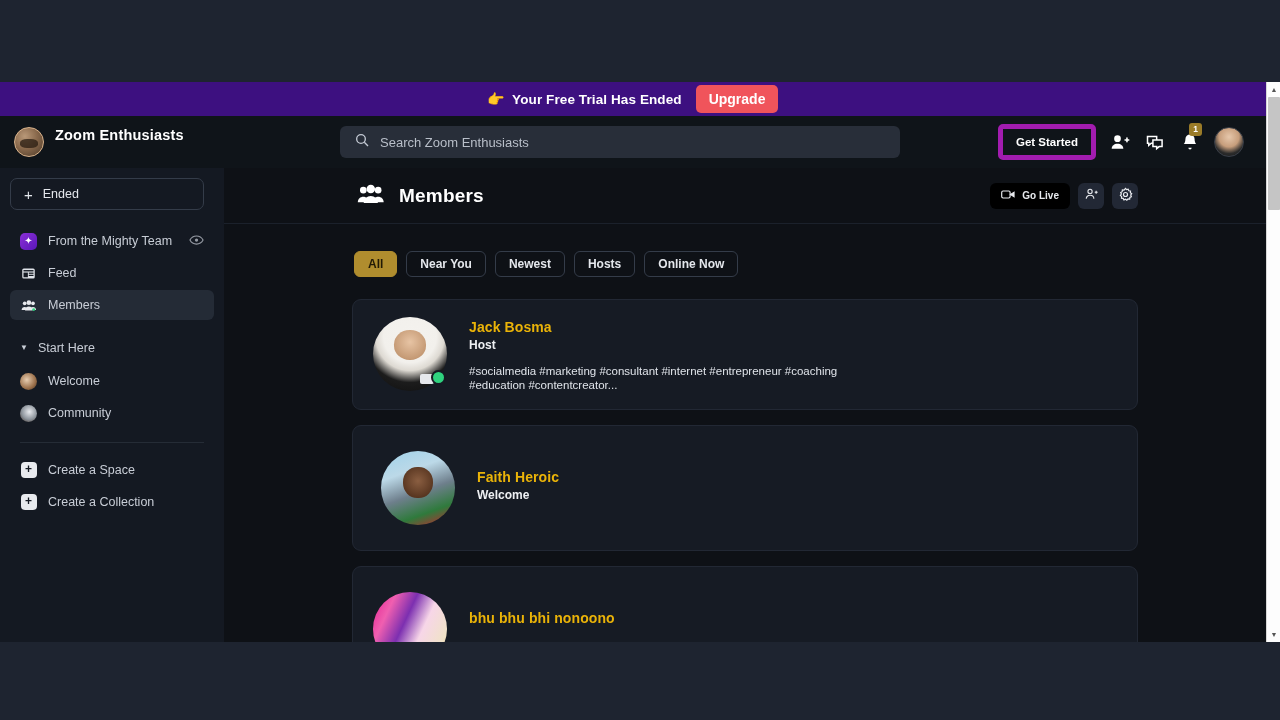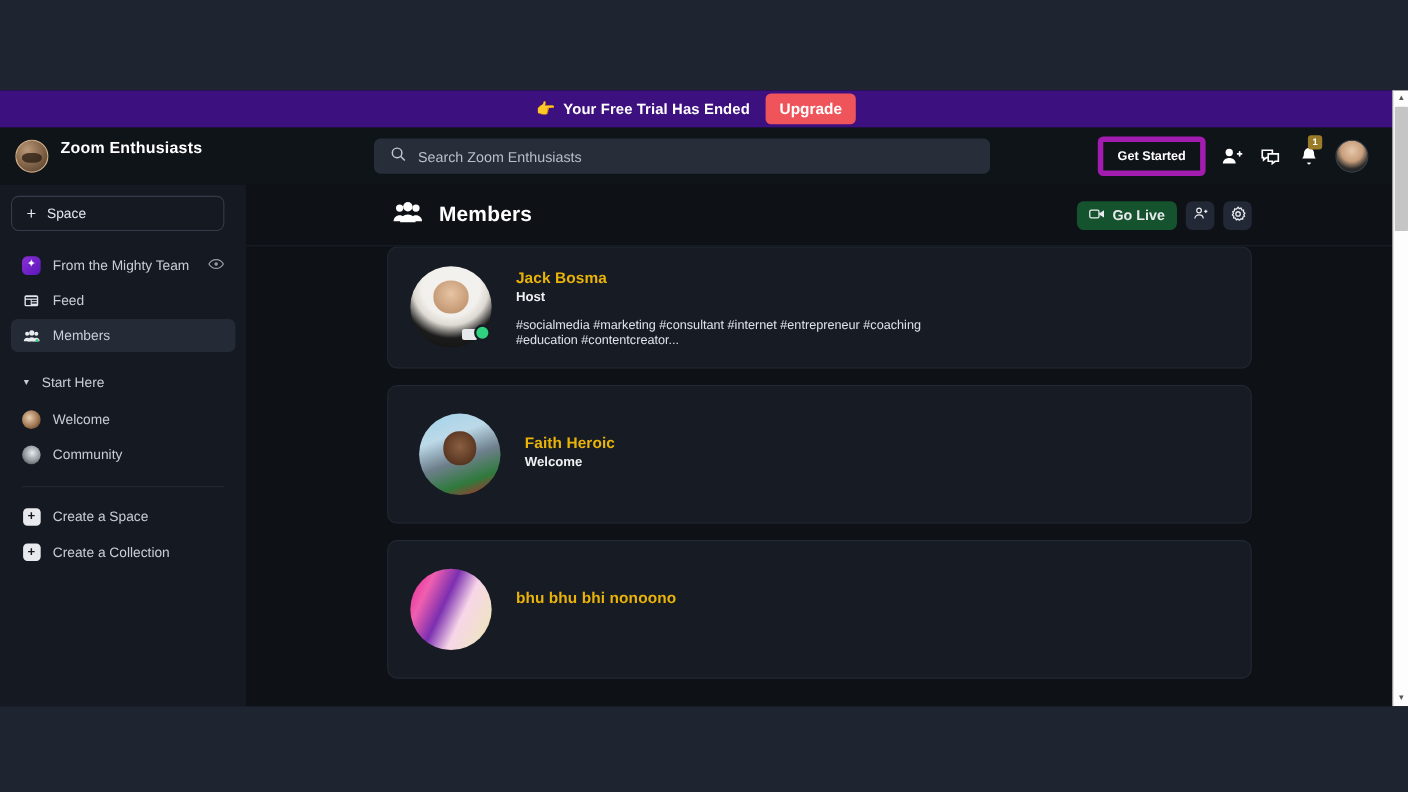--- a/index.html
+++ b/index.html
@@ -144,23 +144,23 @@
   }
   .page-head {
     height: 56px; border-bottom: 1px solid #1b212b;
     display: flex; align-items: center; padding: 0 128px 0 132px;
   }
   .page-title-wrap { display: flex; align-items: center; gap: 13px; }
   .page-title { color: #ffffff; font-size: 19px; font-weight: bold; letter-spacing: .2px; }
 
   .head-actions { margin-left: auto; display: flex; align-items: center; gap: 8px; }
   .golive-btn {
-    background: #14532d; border: none; border-radius: 6px;
+    background: #000000; border: none; border-radius: 6px;
     color: #e8eaee; font-family: "Liberation Sans", sans-serif;
-    font-size: 13px; font-weight: bold;
+    font-size: 10px; font-weight: bold;
     height: 26px; padding: 0 11px; display: flex; align-items: center; gap: 7px; cursor: pointer;
   }
   .sq-btn {
     width: 26px; height: 26px; border-radius: 6px; background: #222835; border: none;
     display: flex; align-items: center; justify-content: center; cursor: pointer;
   }
 
   .content-scroll { padding: 0 128px 0 128px; height: 418px; overflow: hidden; }
 
   .filters { display: flex; gap: 9px; padding: 27px 0 22px 2px; }
@@ -292,21 +292,21 @@
         </div>
 
         <div class="user-avatar"></div>
       </div>
     </div>
 
     <div class="sidebar">
 
       <button class="create-btn">
         <span class="plus-glyph">+</span>
-        <span>Space</span>
+        <span>Ended</span>
       </button>
 
       <div class="nav-item">
         <span class="nav-ico">
           <span class="mighty-ico">✦</span>
         </span>
         <span class="label">From the Mighty Team</span>
         <span class="eye-ico">
           <svg width="15" height="12" viewBox="0 0 24 18" fill="none" stroke="#c8cdd6" stroke-width="1.8">
             <path d="M1.5 9S5 2.5 12 2.5 22.5 9 22.5 9 19 15.5 12 15.5 1.5 9 1.5 9z"></path>
@@ -424,20 +424,27 @@
                 <circle cx="12" cy="12" r="3.2"></circle>
                 <path d="M12 2.2l1.7 2.1 2.6-.8 1 2.5 2.7.3-.2 2.7 2.1 1.7-1.6 2.2 1.1 2.5-2.4 1.2-.3 2.7-2.7-.2-1.8 2-2.2-1.6-2.5 1.1-1.2-2.4-2.7-.3.2-2.7-2-1.8 1.6-2.2-1.1-2.5 2.4-1.2.3-2.7 2.7.2z"></path>
               </svg>
             </span>
           </button>
         </div>
       </div>
 
       <div class="content-scroll">
 
+        <div class="filters">
+          <button class="chip active">All</button>
+          <button class="chip">Near You</button>
+          <button class="chip">Newest</button>
+          <button class="chip">Hosts</button>
+          <button class="chip">Online Now</button>
+        </div>
 
         <div class="member-card">
           <div class="m-avatar-wrap">
             <div class="m-avatar jack"></div>
             <div class="cam-chip"></div>
             <div class="online-dot"></div>
           </div>
           <div class="m-info">
             <div class="m-name">Jack Bosma</div>
             <div class="m-role">Host</div>

